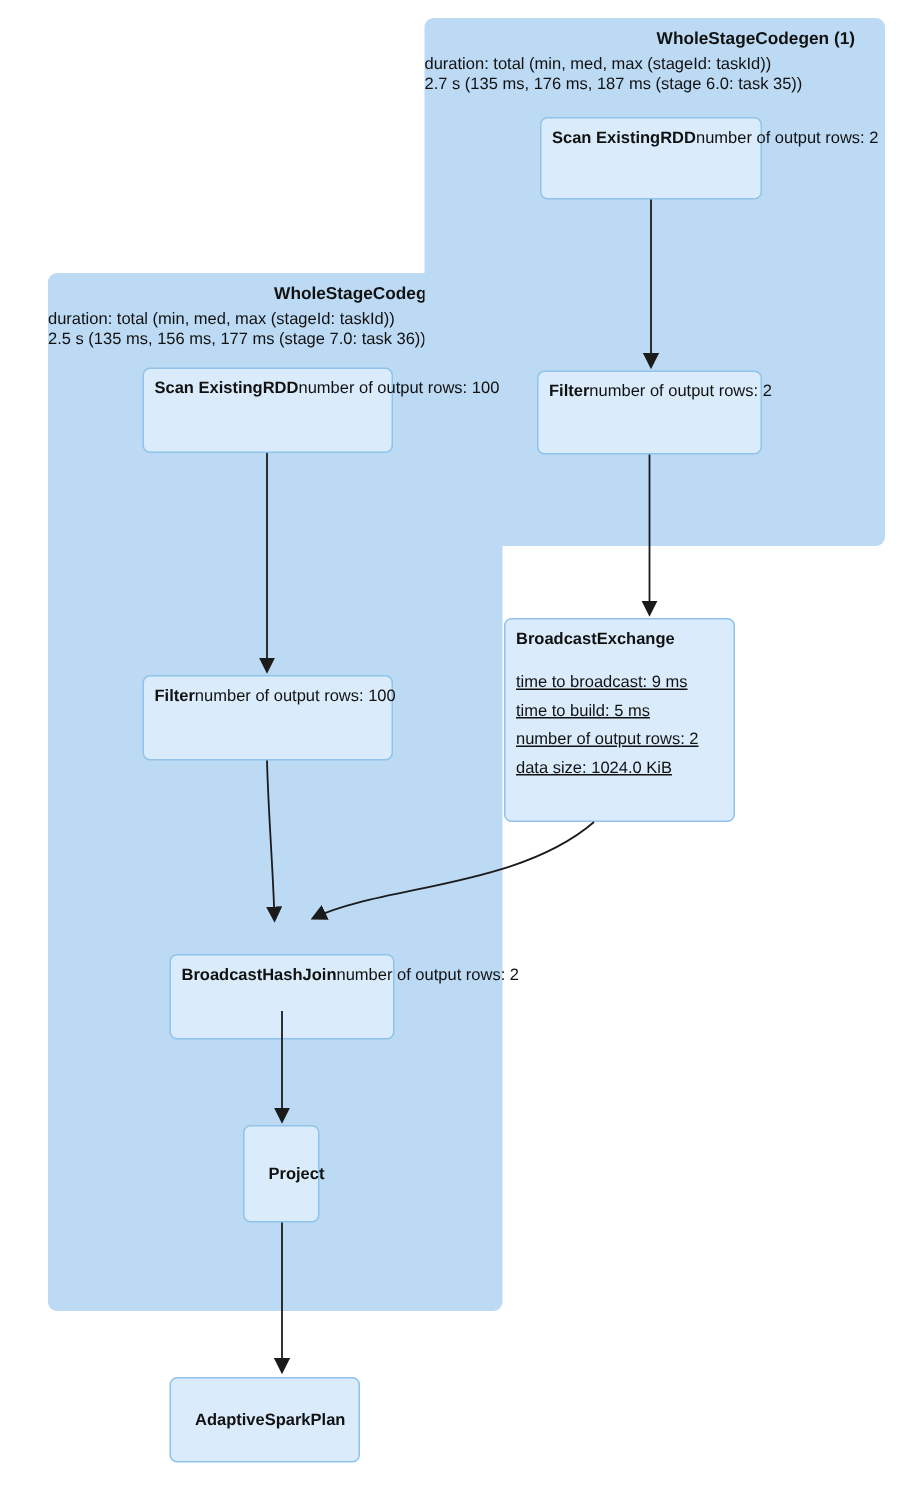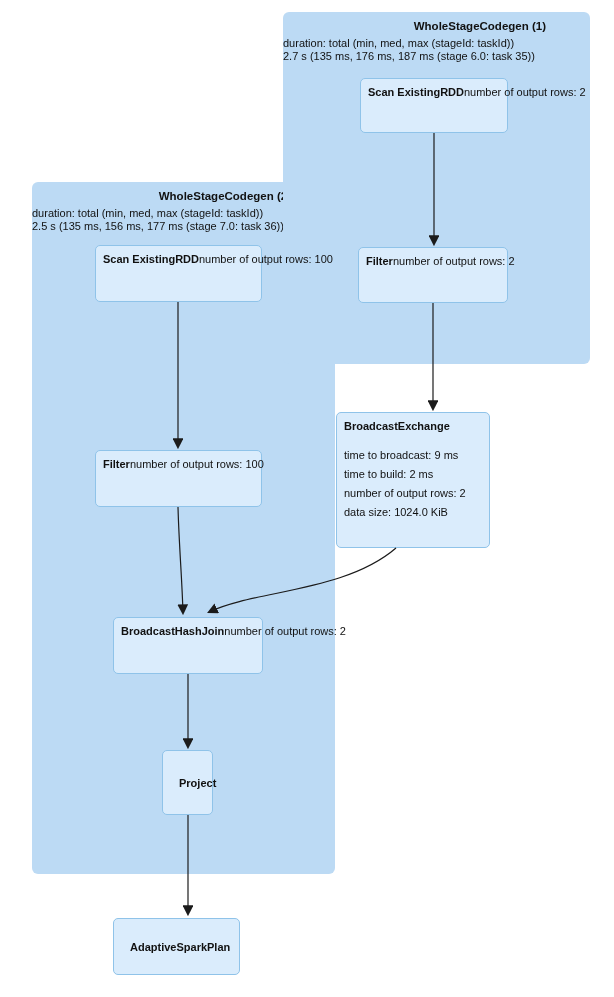--- a/index.html
+++ b/index.html
@@ -9,47 +9,47 @@
   .cluster {
     position:absolute;
     background: var(--cluster-bg, #BCDAF4);
     border-radius:6px;
   }
   .cluster-left  { left:32px;  top:182px; width:303px; height:692px; z-index:1; }
   .cluster-right { left:283px; top:12px;  width:307px; height:352px; z-index:2; }
 
   .cluster-title {
     font-size:11.5px; font-weight:bold; text-align:right;
-    padding:8px 44px 0 0; white-space:nowrap;
+    padding:8px 20px 0 0; white-space:nowrap;
   }
   .cluster-duration {
     font-size:11px; margin-top:5px;
     line-height:13px; white-space:nowrap;
   }
 
   .node {
     position:absolute; z-index:3;
     background: var(--node-bg, #DAECFC);
     border:1px solid var(--node-border, #8FC3E9);
     border-radius:5px;
     padding:7px 7px;
     font-size:11px;
   }
   .node .title  { font-weight:bold; white-space:nowrap; }
   .node .metric { white-space:nowrap; }
   .node.two-line { display:flex; flex-direction:row; justify-content:space-between; }
   .node.center   { display:flex; align-items:center;padding-left:16px; }
-  .node .metrics { margin-top:14px; line-height:19px; }
+  .node .metrics { margin-top:14px; line-height:19px;text-decoration:underline; }
 
   .n-scan1   { left:360px; top:78px;  width:148px; height:55px; }
   .n-filter1 { left:358px; top:247px; width:150px; height:56px; }
   .n-bexch   { left:336px; top:412px; width:154px; height:136px; }
   .n-scan2   { left:95px;  top:245px; width:167px; height:57px; }
   .n-filter2 { left:95px;  top:450px; width:167px; height:57px; }
-  .n-bhj     { left:113px; top:617px; width:150px; height:57px; }
+  .n-bhj     { left:113px; top:636px; width:150px; height:57px; }
   .n-proj    { left:162px; top:750px; width:51px;  height:65px; }
   .n-asp     { left:113px; top:918px; width:127px; height:57px; }
 
   .edges {
     position:absolute; left:0; top:0; z-index:5; pointer-events:none;
   }
   .edges path.edge { stroke: var(--edge-color, #1b1b1b); stroke-width:1.2; fill:none; }
   .edges .arrowhead { fill: var(--edge-color, #1b1b1b); }
 </style>
 </head>
@@ -80,21 +80,21 @@
 
   <div class="node two-line n-filter1">
     <div class="title">Filter</div>
     <div class="metric">number of output rows: 2</div>
   </div>
 
   <div class="node n-bexch">
     <div class="title">BroadcastExchange</div>
     <div class="metrics">
       <div class="metric">time to broadcast: 9 ms</div>
-      <div class="metric">time to build: 2 ms</div>
+      <div class="metric">time to build: 5 ms</div>
       <div class="metric">number of output rows: 2</div>
       <div class="metric">data size: 1024.0 KiB</div>
     </div>
   </div>
 
   <div class="node two-line n-scan2">
     <div class="title">Scan ExistingRDD</div>
     <div class="metric">number of output rows: 100</div>
   </div>
 

